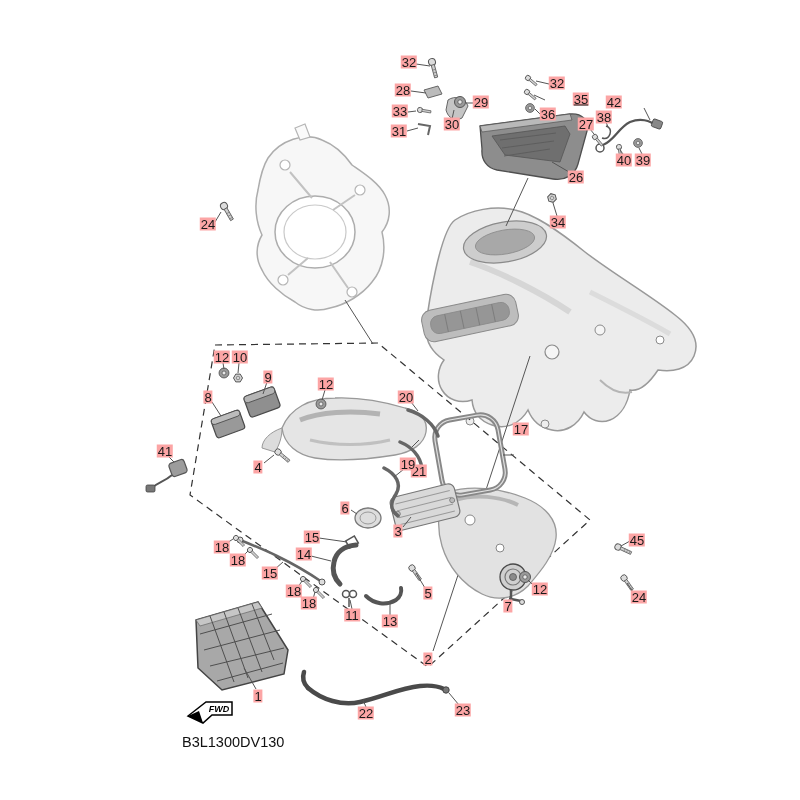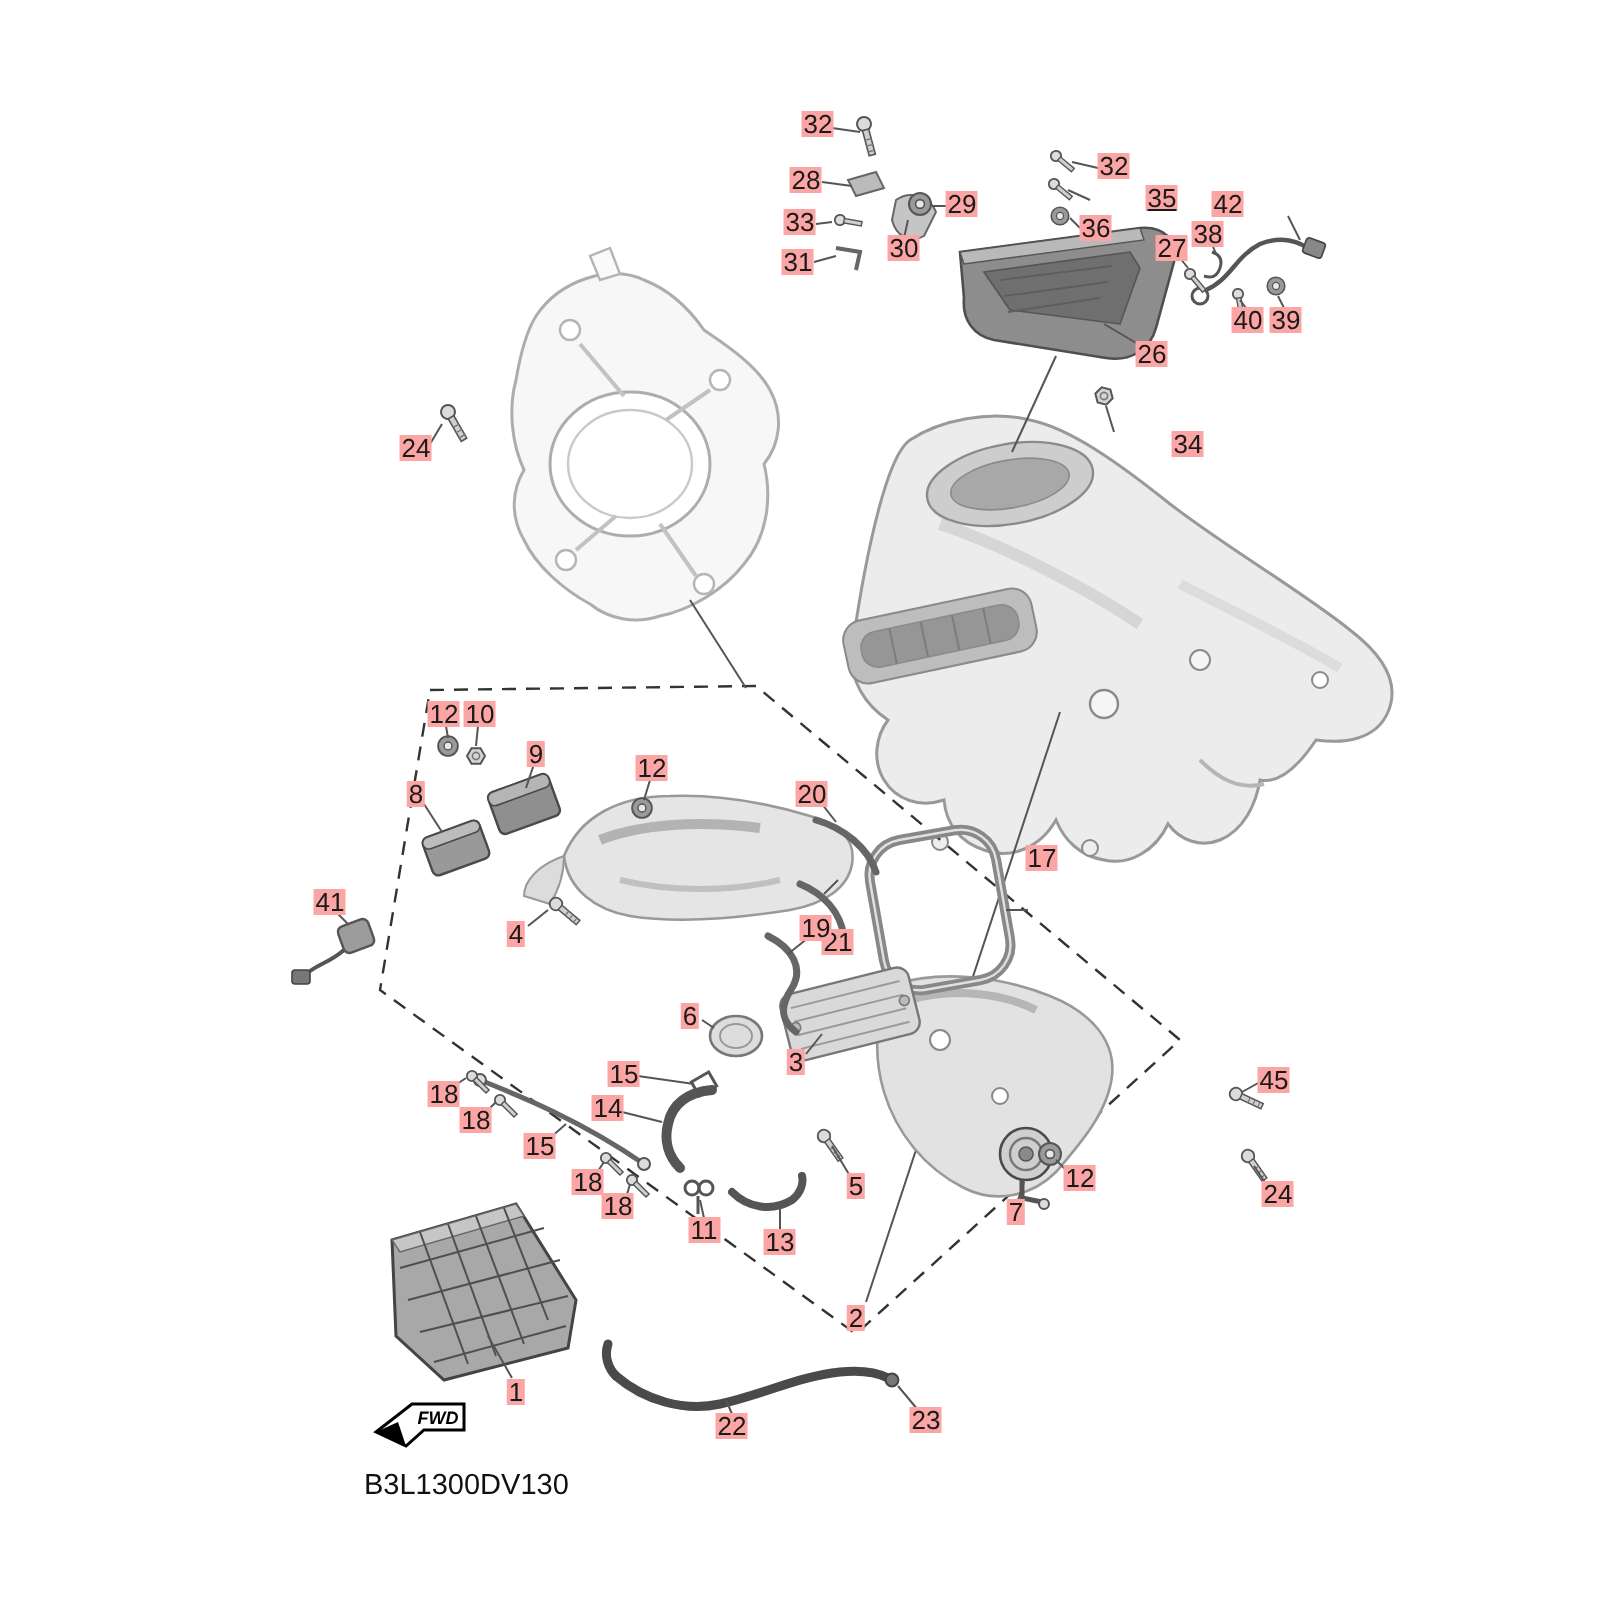--- a/index.html
+++ b/index.html
@@ -306,21 +306,21 @@
       <div class="part-label" style="left: 481px; top: 102px;">29</div>
       <div class="part-label" style="left: 557px; top: 83px;">32</div>
       <div class="part-label" style="left: 581px; top: 99px; text-decoration: underline;">35</div>
       <div class="part-label" style="left: 548px; top: 114px;">36</div>
       <div class="part-label" style="left: 586px; top: 124px;">27</div>
       <div class="part-label" style="left: 604px; top: 117px;">38</div>
       <div class="part-label" style="left: 614px; top: 102px;">42</div>
       <div class="part-label" style="left: 624px; top: 160px;">40</div>
       <div class="part-label" style="left: 643px; top: 160px;">39</div>
       <div class="part-label" style="left: 576px; top: 177px;">26</div>
-      <div class="part-label" style="left: 558px; top: 222px; margin-left: 36px;">34</div>
+      <div class="part-label" style="left: 558px; top: 222px;">34</div>
       <div class="part-label" style="left: 208px; top: 224px;">24</div>
       <div class="part-label" style="left: 222px; top: 357px;">12</div>
       <div class="part-label" style="left: 240px; top: 357px;">10</div>
       <div class="part-label" style="left: 268px; top: 377px;">9</div>
       <div class="part-label" style="left: 326px; top: 384px;">12</div>
       <div class="part-label" style="left: 208px; top: 397px;">8</div>
       <div class="part-label" style="left: 406px; top: 397px;">20</div>
       <div class="part-label" style="left: 419px; top: 434px; margin-top: 37px;">21</div>
       <div class="part-label" style="left: 521px; top: 429px;">17</div>
       <div class="part-label" style="left: 165px; top: 451px;">41</div>

